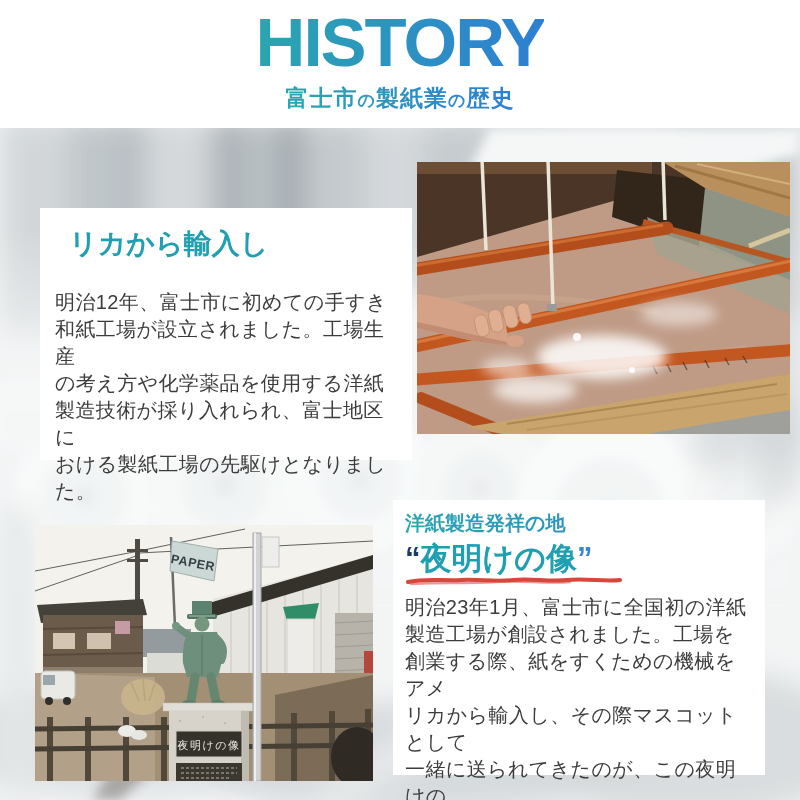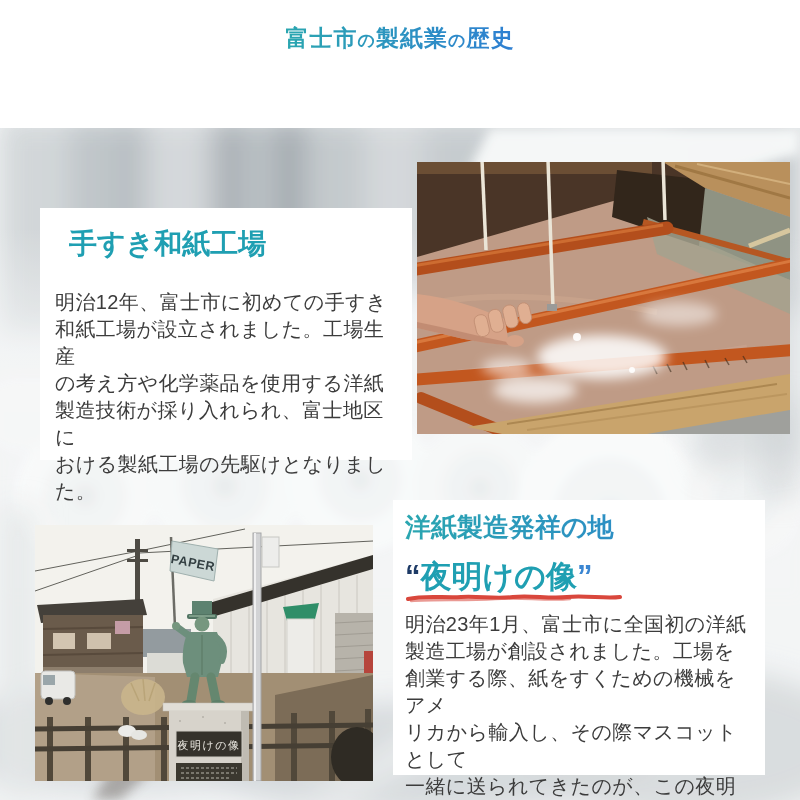--- a/index.html
+++ b/index.html
@@ -11,21 +11,21 @@
     position:relative;width:800px;height:800px;overflow:hidden;background:#fff;
     font-family:"Liberation Sans","DejaVu Sans",sans-serif;
   }
   .stage > *{position:absolute;}
   
   .header{top:8px;left:0;right:0;text-align:center;}
   .title{
     font-size:69px;font-weight:bold;letter-spacing:-2px;line-height:1;
     display:inline-block;color:var(--teal);
   }
-  .subtitle{margin-top:18px;font-weight:bold;letter-spacing:1px;line-height:1.1;color:var(--teal);}
+  .subtitle{margin-top:9px;font-weight:bold;letter-spacing:1px;line-height:1.1;color:var(--teal);}
   .subtitle span{font-size:23px;vertical-align:baseline;}
   .subtitle .small-no{font-size:17px;}
   .grad{
     display:inline-block;
     background:linear-gradient(90deg,#2AA6B0 0%,#2E7FD2 100%);
   }
   @supports ((-webkit-background-clip:text) or (background-clip:text)){
     .grad{-webkit-background-clip:text;background-clip:text;color:transparent;-webkit-text-fill-color:transparent;}
     .grad .q-open{-webkit-text-fill-color:var(--navy);color:var(--navy);}
   }
@@ -34,22 +34,22 @@
   .card1{left:40px;top:208px;width:372px;height:252px;padding:13px 14px 0 15px;}
   .card2{left:393px;top:500px;width:372px;height:275px;padding:11px 10px 0 12px;}
   h2{margin:0;font-weight:bold;line-height:1.25;}
   .hline{display:block;white-space:nowrap;}
   .q{color:var(--navy);}
   .q-close-blue{color:#3B86D2;}
   .hl{color:var(--teal);}
   .kara{color:var(--blue);font-size:24px;}
   .card1 .hline1{font-size:28px;position:relative;display:inline-block;}
   .card1 .hline2{font-size:28px;color:var(--teal);padding-left:14px;margin-top:5px;}
-  .card2 .hline1{font-size:26px;}
-  .card2 .hline2{font-size:31px;position:relative;display:inline-block;margin-top:14px;}
+  .card2 .hline1{font-size:20px;}
+  .card2 .hline2{font-size:31px;position:relative;display:inline-block;margin-top:4px;}
   .wave{position:absolute;left:0;bottom:-7px;pointer-events:none;}
   .body{
     white-space:pre-line;margin:28px 0 0 0;font-size:20px;line-height:27px;
     color:var(--body-text);letter-spacing:.4px;font-weight:500;
   }
   .card2 .body{margin-top:15px;}
   
   .bg{left:0;top:128px;}
   .photo1{left:417px;top:162px;}
   .photo2{left:35px;top:525px;}
@@ -120,20 +120,21 @@
       <ellipse cx="420" cy="630" rx="230" ry="55" fill="#c6cccf" opacity="0.8"></ellipse>
       <ellipse cx="690" cy="615" rx="170" ry="75" fill="#ccd1d4" opacity="0.85"></ellipse>
       <polygon points="300,672 500,545 560,558 350,672" fill="#e6e9ea" opacity="0.9"></polygon>
       <rect x="0" y="380" width="36" height="292" fill="#dfe3e4" opacity="0.8"></rect>
     </g>
     <polygon points="92,672 130,610 158,636 120,672" fill="#7b7773" opacity="0.7" filter="url(#b6)"></polygon>
     <rect x="0" y="0" width="800" height="672" fill="#ffffff" opacity="0.16"></rect>
   </svg>
 
   <header class="header">
+    <div class="title grad">HISTORY</div>
     <div class="subtitle">
       <span class="grad"><span>富士市</span><span class="small-no">の</span><span>製紙業</span><span class="small-no">の</span><span>歴史</span></span>
     </div>
   </header>
 
   <svg class="photo1" width="373" height="272" viewBox="0 0 373 272" aria-hidden="true">
     <defs>
       <filter id="p1b" x="-40%" y="-40%" width="180%" height="180%">
           <feGaussianBlur stdDeviation="6"></feGaussianBlur>
         </filter>
@@ -193,21 +194,21 @@
         <rect x="73" y="146" width="13" height="23" rx="6"></rect>
         <rect x="88" y="145" width="13" height="23" rx="6"></rect>
         <rect x="103" y="146" width="12" height="21" rx="6"></rect>
       </g>
       <ellipse cx="98" cy="179" rx="9" ry="6" fill="#d6a287"></ellipse>
     </g>
   </svg>
 
   <section class="card card1">
     <h2>
-      <span class="hline hline2">手すき和紙工場</span>
+      <span class="hline hline2">リカから輸入し</span>
     </h2>
     <p class="body">明治12年、富士市に初めての手すき
 和紙工場が設立されました。工場生産
 の考え方や化学薬品を使用する洋紙
 製造技術が採り入れられ、富士地区に
 おける製紙工場の先駆けとなりました。</p>
   </section>
 
   <svg class="photo2" width="338" height="256" viewBox="0 0 338 256" aria-hidden="true">
     <rect x="0" y="0" width="338" height="256" fill="#f3f2ed"></rect>

